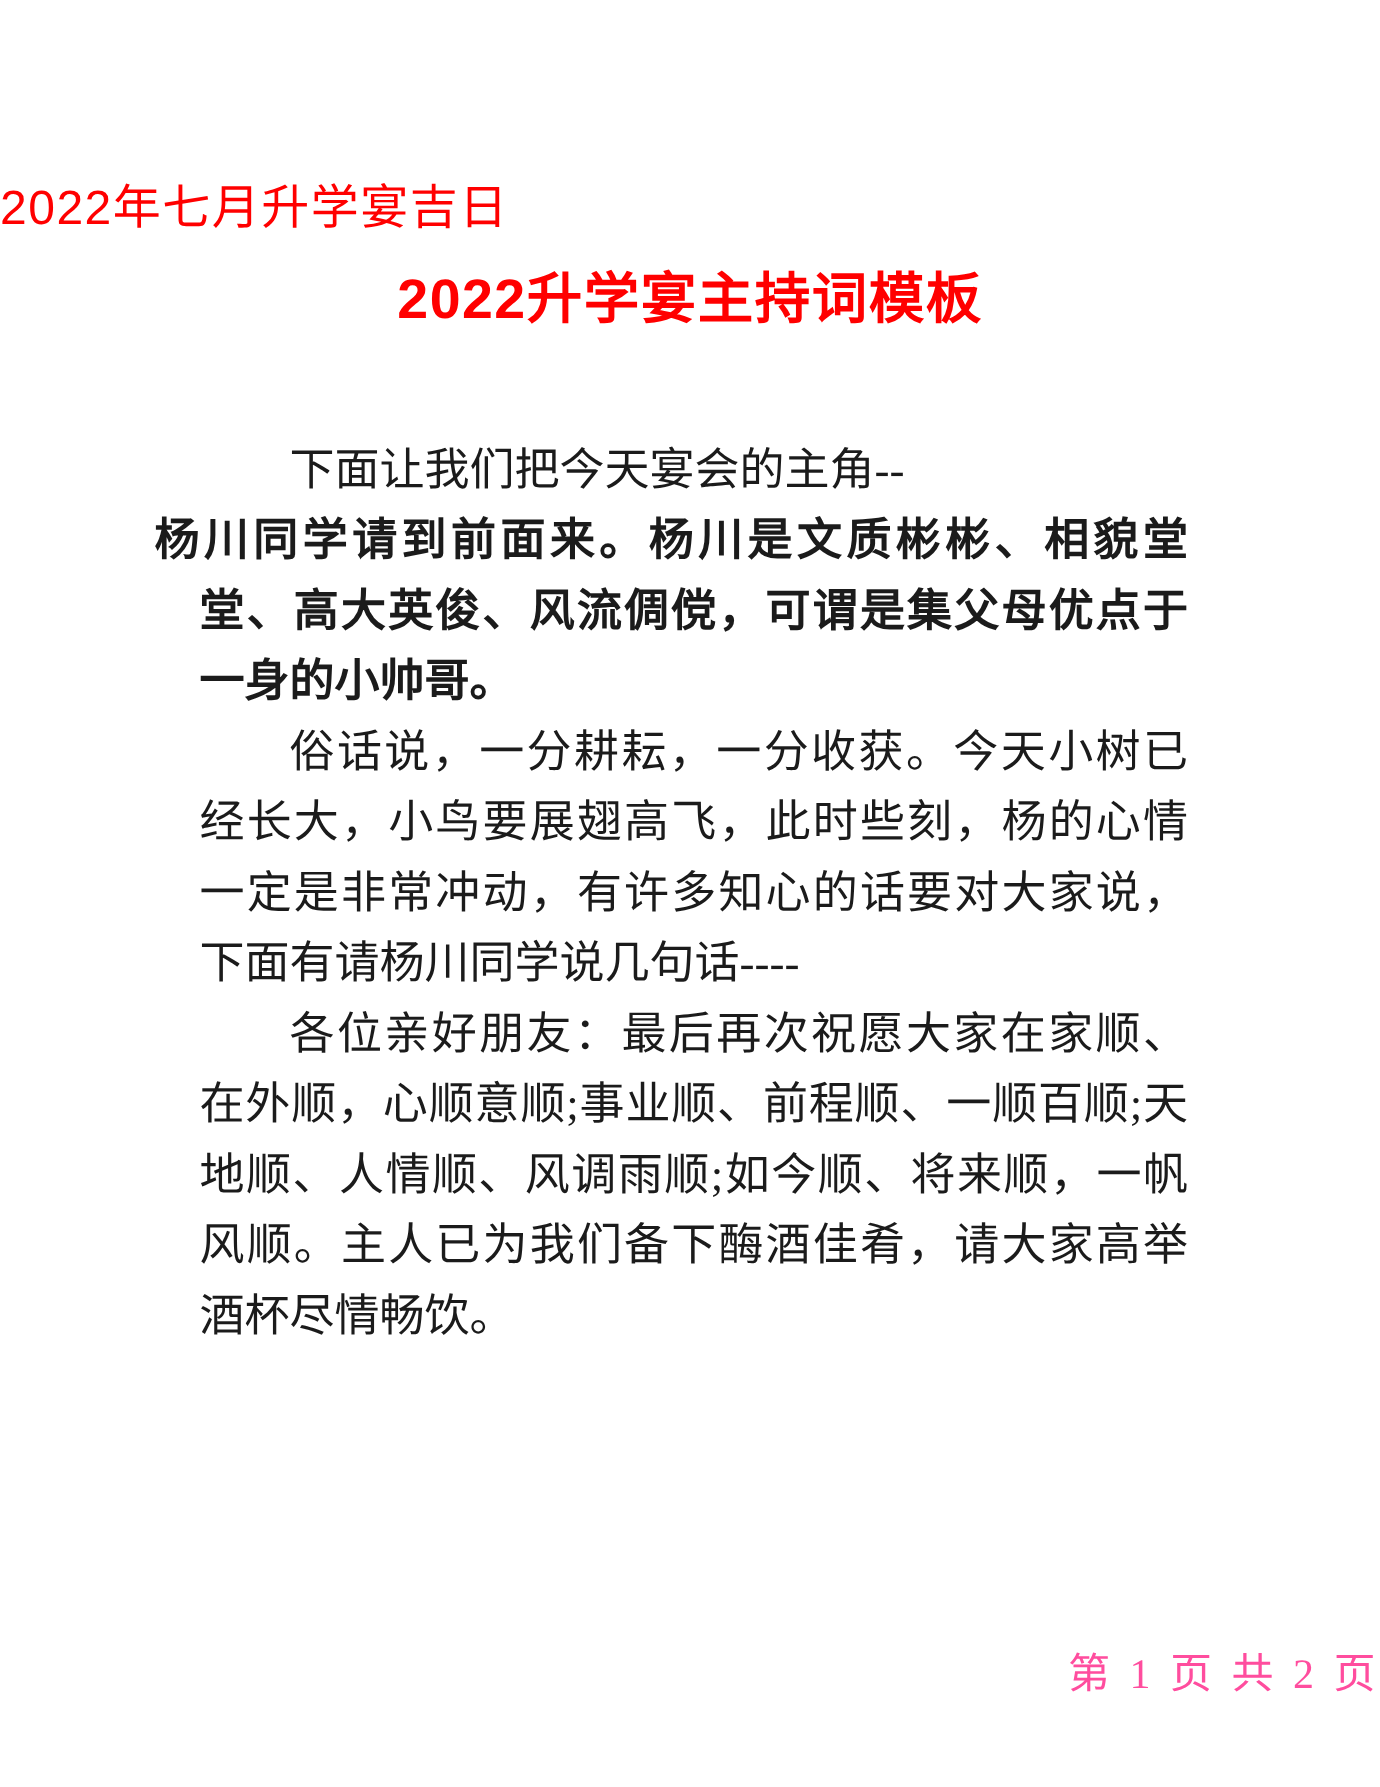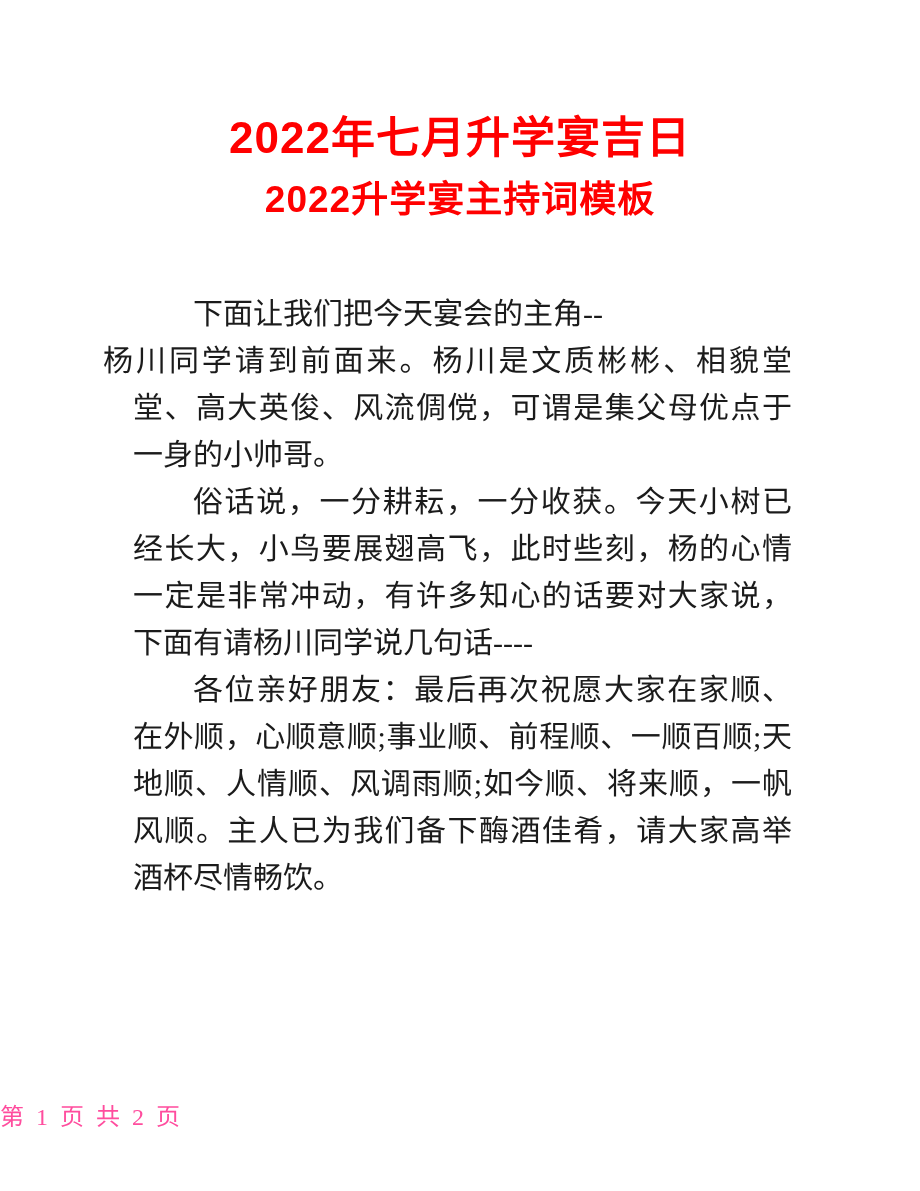--- a/index.html
+++ b/index.html
@@ -16,25 +16,25 @@
     font-family: "Liberation Serif", "DejaVu Serif", serif;
     position: relative;
     overflow: hidden;
   }
   .page {
     position: absolute;
     inset: 0;
   }
   .title-1 {
     margin: 114px 0 0 0;
-    text-align: center;
+    text-align: left;
     color: var(--title_red);
     font-family: "Liberation Sans", "DejaVu Sans", sans-serif;
-    font-weight: 700;
-    font-size: 44px;
+    font-weight: 400;
+    font-size: 32px;
     line-height: 48px;
     letter-spacing: 1px;
   }
   .title-2 {
     margin: 14px 0 0 0;
     text-align: center;
     color: var(--title_red);
     font-family: Liberation Sans, sans-serif;
     font-weight: 700;
     font-size: 37px;
@@ -44,29 +44,29 @@
   .body-text {
     margin: 66px 128px 0 133px;
     font-size: 30px;
     line-height: 47px;
     color: var(--body_ink);
     text-align: justify;
     text-justify: inter-ideograph;
   }
   .body-text p { margin: 0; }
   .body-text p.indent { text-indent: 2em; }
-  .body-text p.hanging { text-indent: -1em; }
+  .body-text p.hanging { text-indent: -1em; font-weight: bold; }
   .page-footer {
     position: absolute;
     top: 1103px;
     left: 0;
     right: 0;
-    text-align: left;
+    text-align: right;
     color: var(--footer_pink);
-    font-size: 24px;
+    font-size: 28px;
     line-height: 28px;
     letter-spacing: 3px;
   }
 </style>
 </head>
 <body>
 
 <main class="page">
 
   <h1 class="title-1">2022年七月升学宴吉日</h1>

